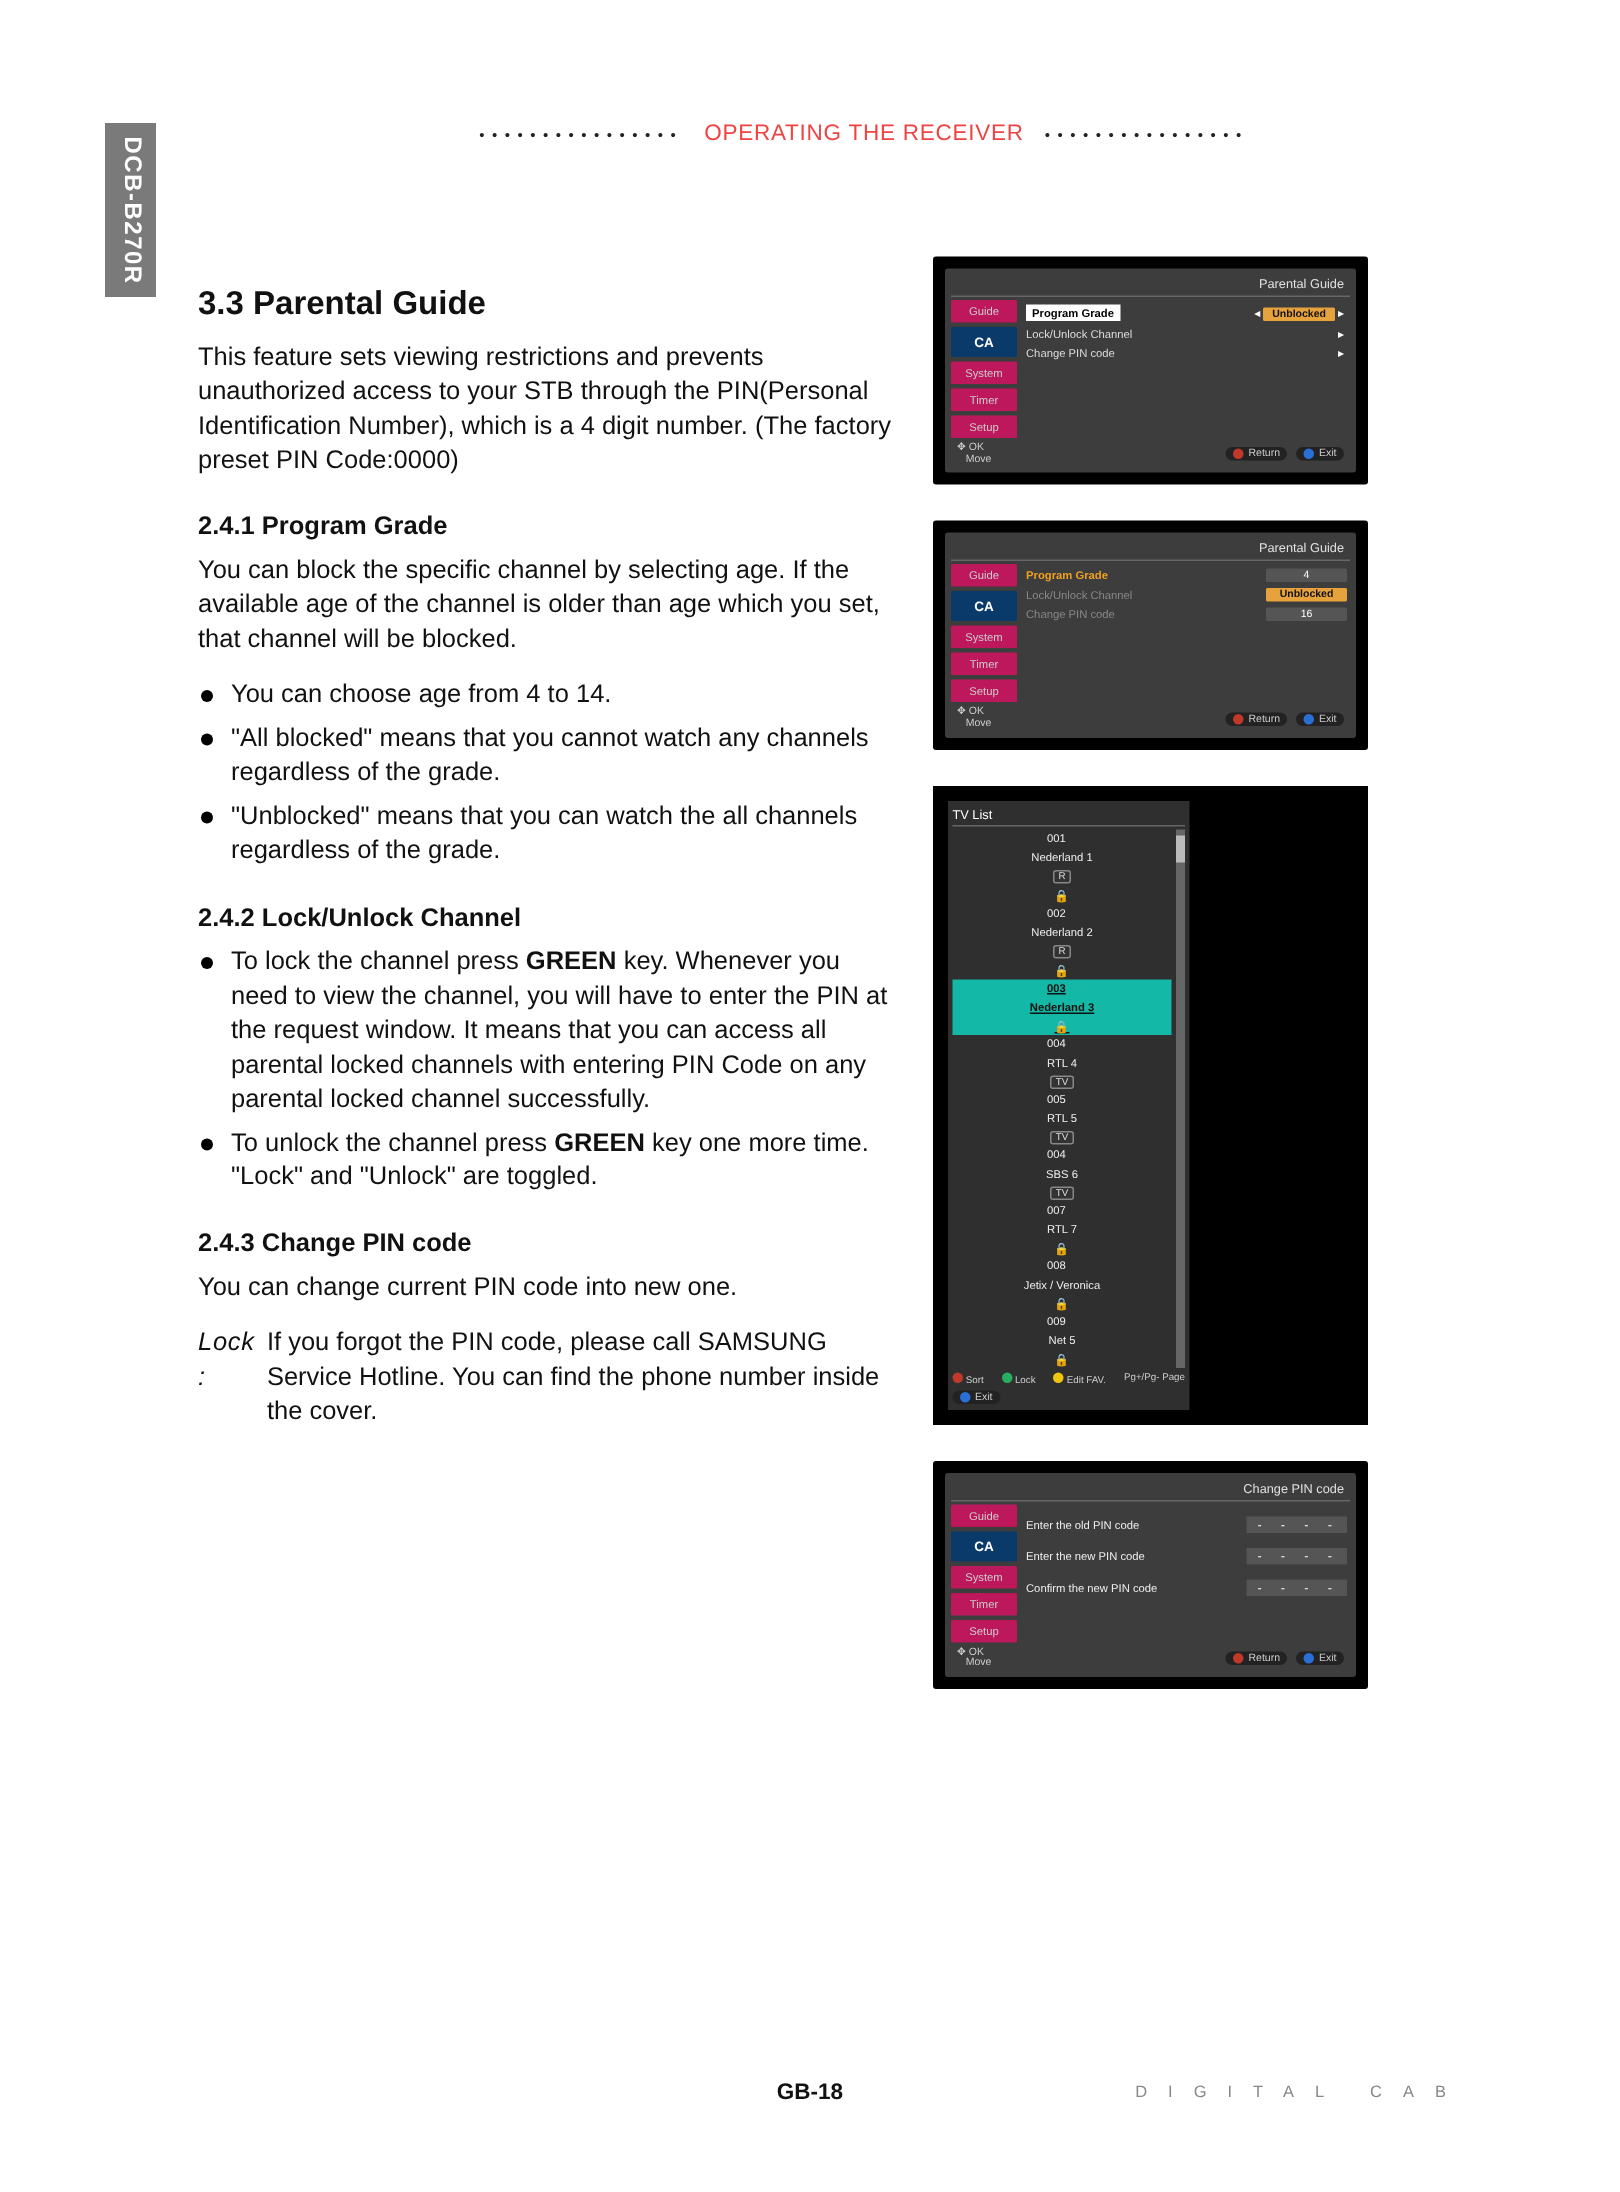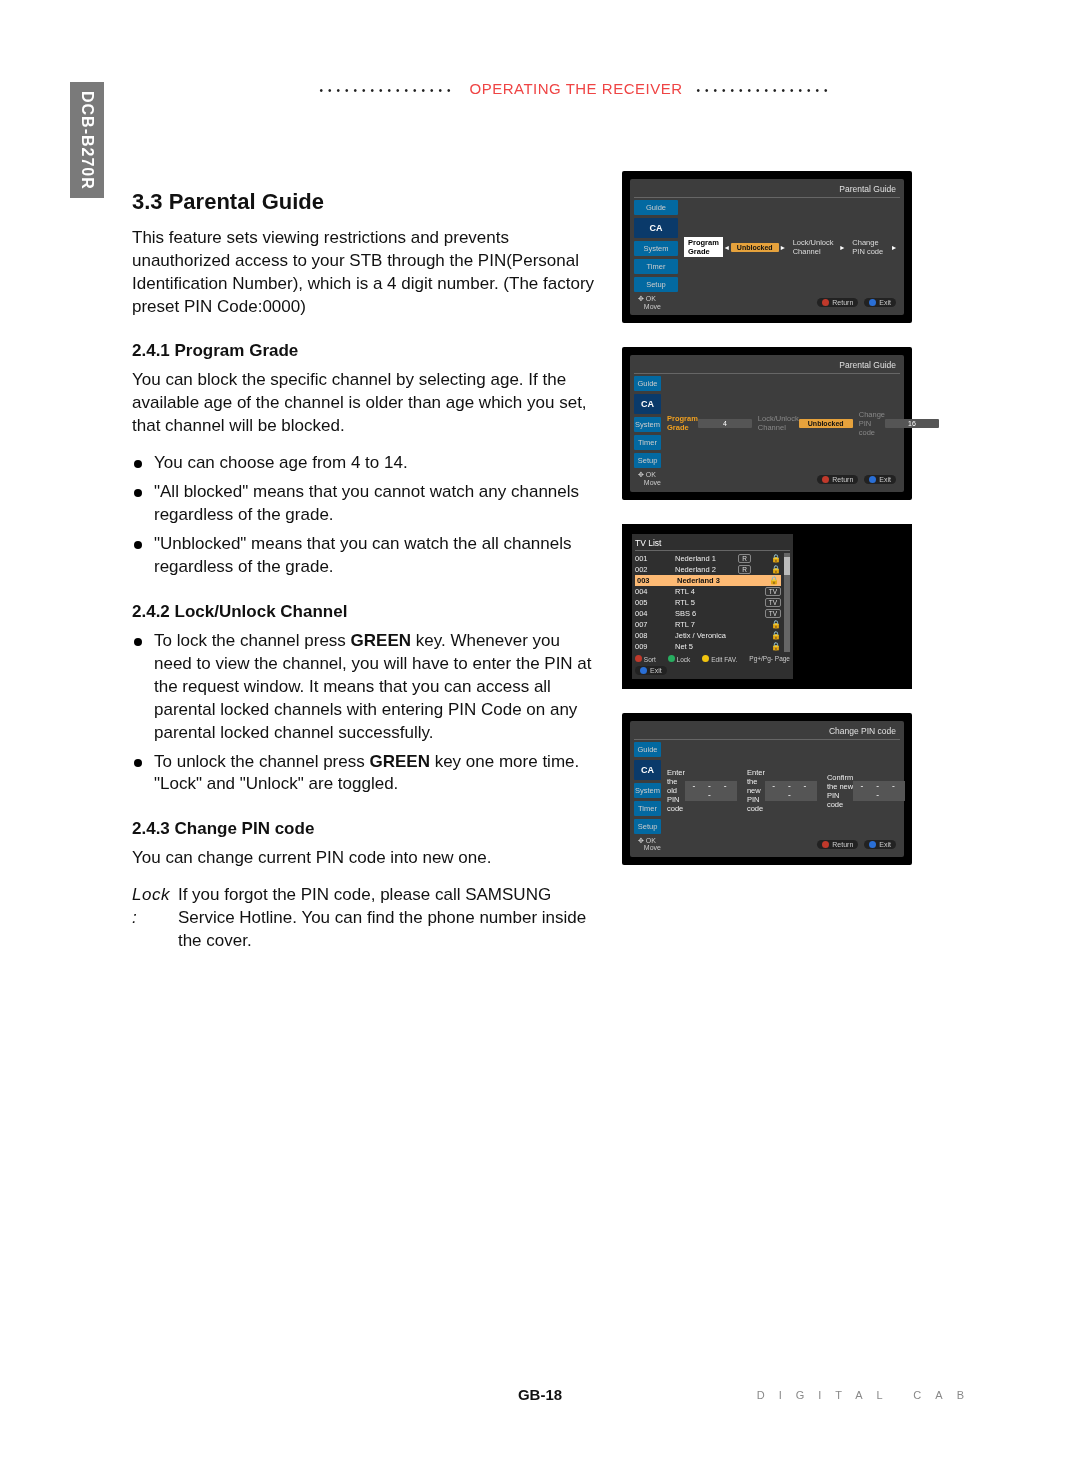--- a/index.html
+++ b/index.html
@@ -139,38 +139,38 @@
     gap: 4px;
     min-height: 86px;
   }
   .tv-side {
     width: 44px;
     display: flex;
     flex-direction: column;
     gap: 3px;
   }
   .tv-tab {
-    background: #0369a1;
+    background: #be185d;
     color: #ccc;
     font-size: 7.5px;
     text-align: center;
     padding: 3px 1px;
     border-radius: 1px;
   }
   .tv-tab.ca {
     background: #0a3a6a;
     color: #fff;
     font-weight: bold;
     font-size: 9px;
     padding: 5px 1px;
   }
   .tv-main {
     flex: 1;
     display: flex;
-    flex-direction: row;
+    flex-direction: column;
     gap: 2px;
     padding-top: 2px;
   }
   .tv-row {
     display: flex;
     justify-content: space-between;
     align-items: center;
     font-size: 7.5px;
     padding: 1px 2px;
   }
@@ -223,24 +223,24 @@
     background:#2f2f2f;
     padding:4px 3px;
     width: 155px;
   }
   .tvlist-head{
     font-size:8.5px; color:#fff;
     border-bottom:1px solid #666;
     padding-bottom:2px; margin-bottom:2px;
   }
   .tvlist-row{
-    display:flex; align-items:center; gap:20px;
-    font-size:7.5px; padding:1px 0;
-  }
-  .tvlist-row.sel{ background:#fdba74; color:#111; font-weight:bold; padding:1px 2px;}
+    display:flex; align-items:center; gap:4px;
+    font-size:7.5px; padding:1px 0;flex-direction:column;
+  }
+  .tvlist-row.sel{ background:#14b8a6; color:#111; font-weight:bold; padding:1px 2px;text-decoration:underline;}
   .tvlist-row .num{ width:20px; }
   .tvlist-row .nm{ flex:1; }
   .badge{
     font-size:6.5px; padding:0 3px; border:1px solid #888; border-radius:2px;
     color:#ddd; background:#333;
   }
   .lockico{ font-size:8px; }
   .tvlist-foot{
     display:flex; justify-content:space-between;
     font-size:6.5px; color:#ccc; padding-top:3px;

